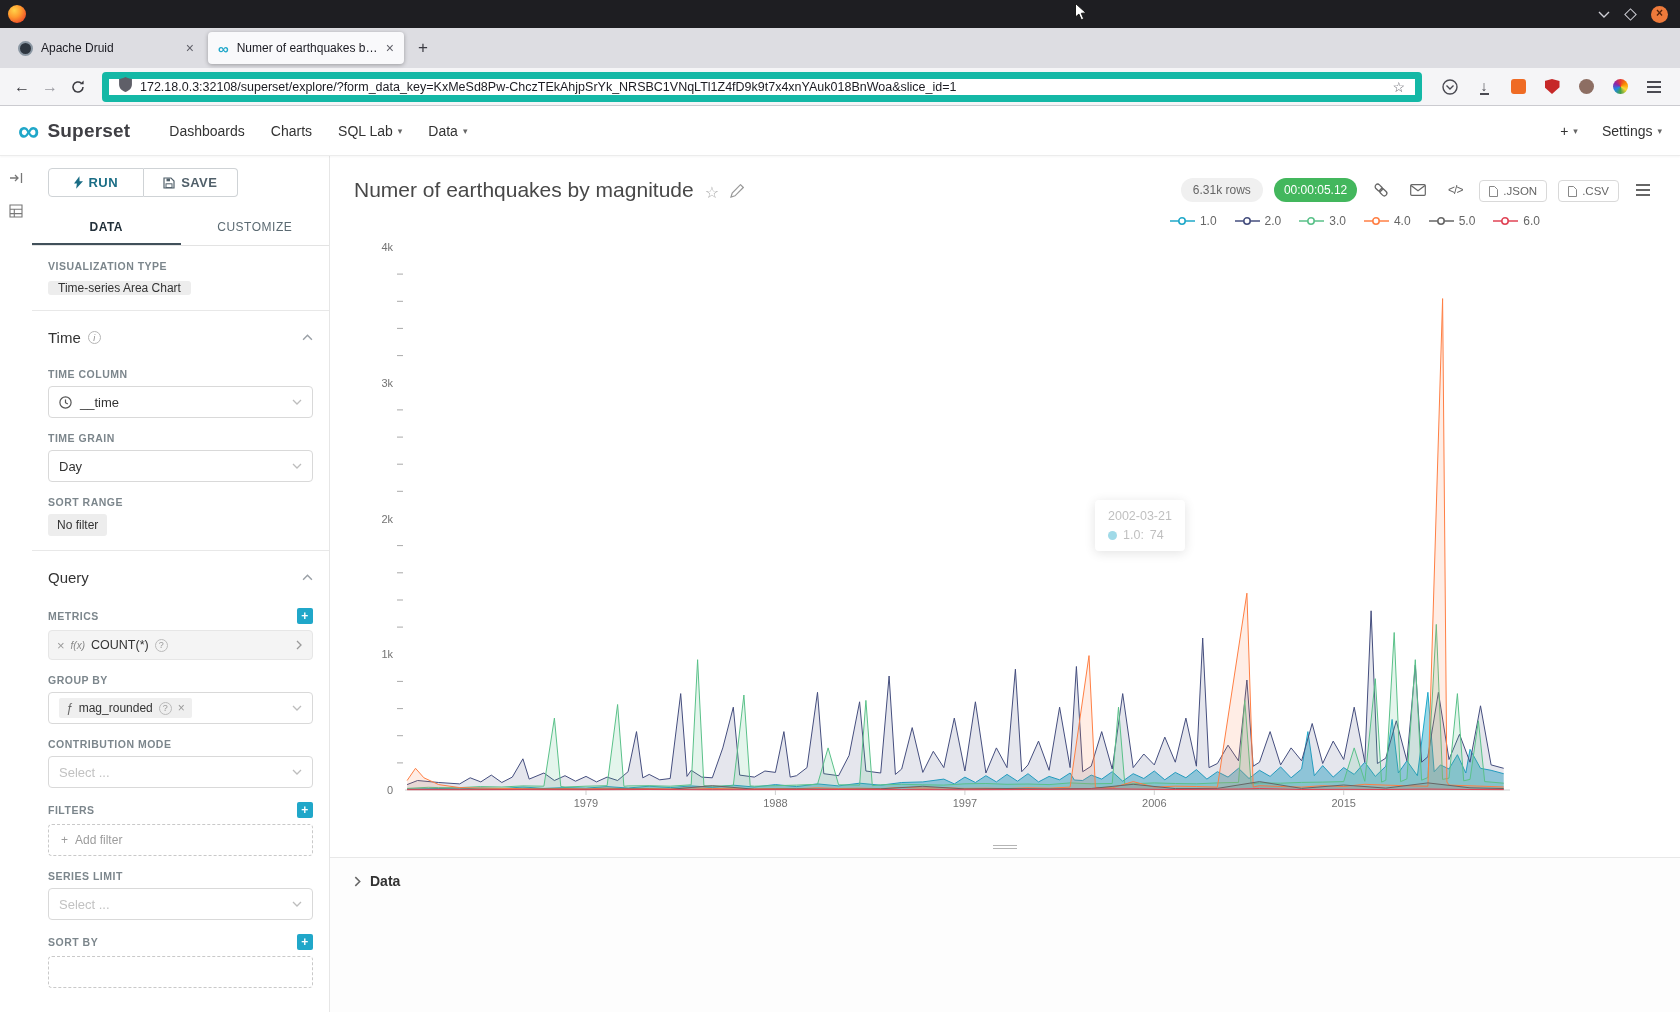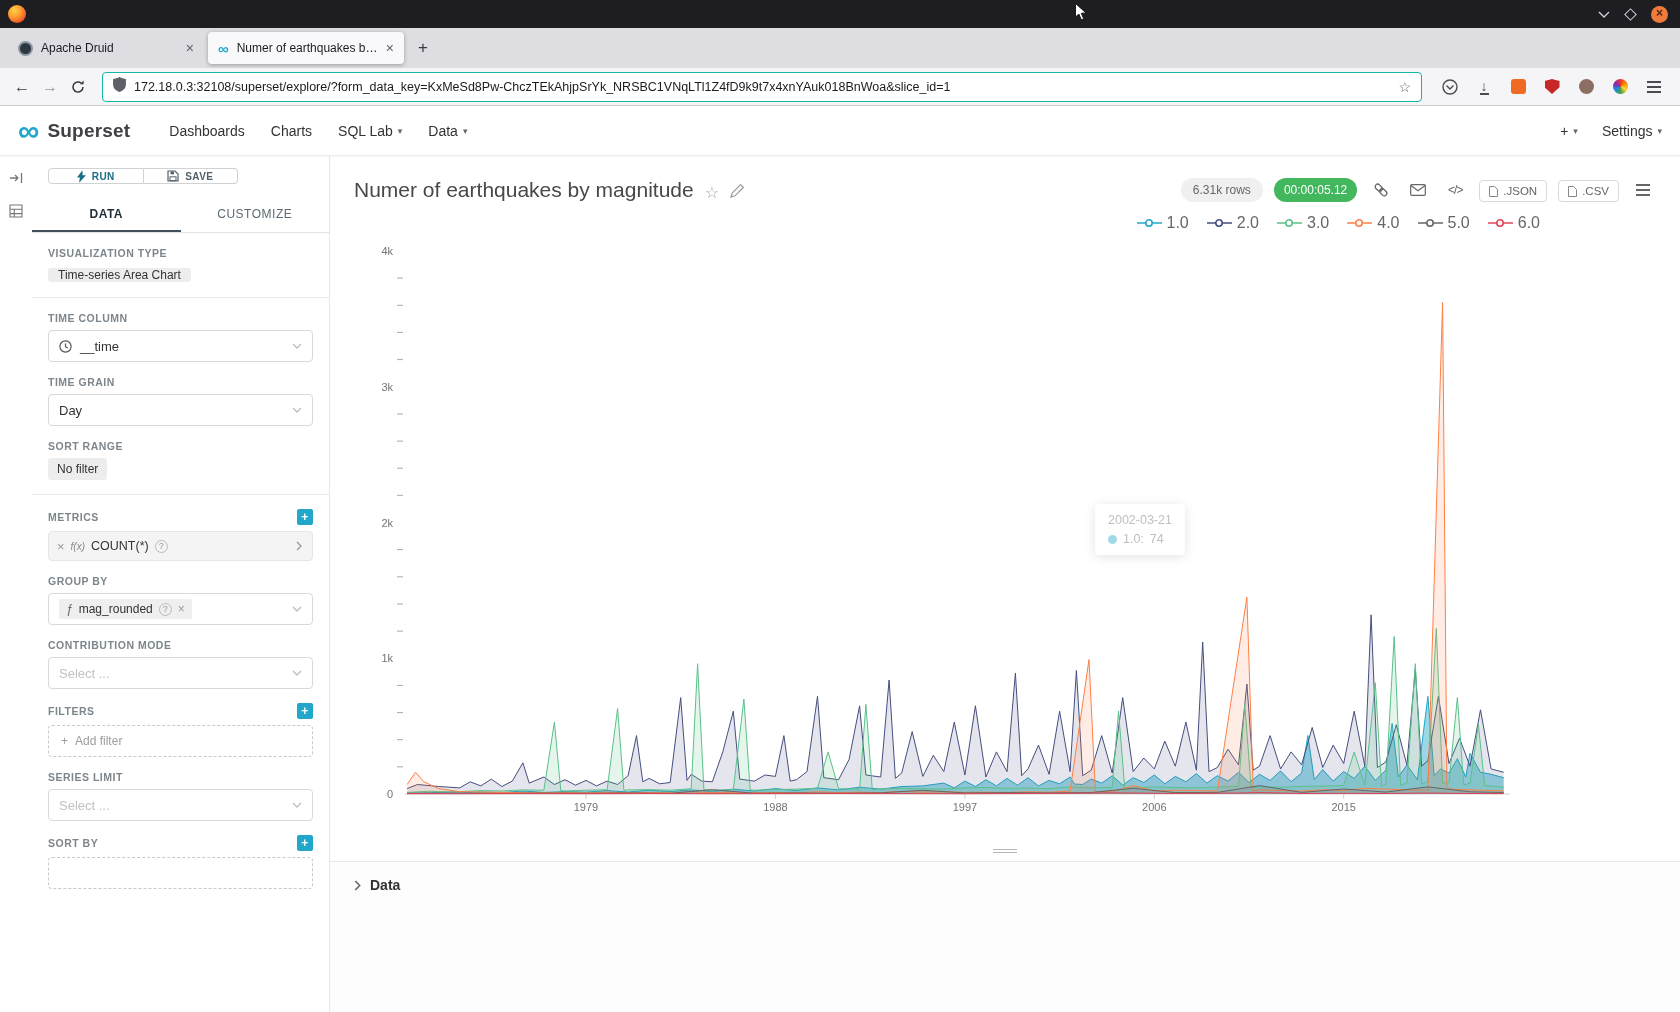--- a/index.html
+++ b/index.html
@@ -24,21 +24,21 @@
   .tab-close { color:#5f5f68; font-size:14px; }
   .favicon-druid { width:15px; height:15px; border-radius:50%; background:#2e3640; border:2px solid #8b97a3; flex:none; }
   .favicon-superset { color:#20A7C9; font-weight:bold; font-size:15px; line-height:1; flex:none; }
   .newtab-btn { width:26px; height:26px; display:flex; align-items:center; justify-content:center; font-size:17px;
                 color:#3a3a42; border-radius:4px; margin-left:4px; }
 
   .toolbar { height:38px; background:#f5f5f7; border-bottom:1px solid #cbcbd0; display:flex; align-items:center; padding:0 8px; }
   .nav-btn { width:28px; height:28px; display:flex; align-items:center; justify-content:center; font-size:16px;
              color:#3a3a40; border-radius:4px; }
   .nav-btn.dim { color:#9a9aa1; }
-  .urlbar { flex:1; height:30px; background:#ffffff; border:1px solid #14b8a6; border-radius:4px; display:flex;
+  .urlbar { flex:1; height:30px; background:#ffffff; border:7px solid #14b8a6; border-radius:4px; display:flex;
             align-items:center; padding:0 10px; gap:8px; margin:0 10px; }
   .url-input { flex:1; border:none; outline:none; background:transparent; font-size:12.5px; color:#1b1b21;
                font-family:"Liberation Sans",sans-serif; }
   .url-star { color:#5f5f68; font-size:14px; }
   .tb-icons { display:flex; align-items:center; gap:10px; padding:0 6px; }
   .tb-icon { width:24px; height:24px; display:flex; align-items:center; justify-content:center; color:#4a4a52; }
   .dl-arrow { font-size:14px; color:#4a4a52; border-bottom:2px solid #4a4a52; line-height:14px; padding:0 1px; }
   .ext-pb { width:15px; height:15px; border-radius:3px; background:#ef6b24; }
   .ext-ublock { width:15px; height:15px; background:#c62828;
                 clip-path:polygon(50% 0, 100% 14%, 100% 55%, 50% 100%, 0 55%, 0 14%); }
@@ -60,22 +60,22 @@
   .header-right .nav-item { margin:0; }
 
   
   .content { display:flex; height:856px; }
   .icon-strip { width:32px; padding-top:14px; display:flex; flex-direction:column; align-items:center; gap:16px; flex:none; }
   .panel { width:298px; flex:none; border-right:1px solid #e6e6e6; padding:12px 16px 0; overflow:hidden; }
   .main { flex:1; display:flex; flex-direction:column; overflow:hidden; }
 
   
   .run-save { display:flex; width:190px; margin-bottom:12px; }
-  .btn-run, .btn-save { flex:1; height:16px; border:1px solid #cfd3d6; background:#fff; display:flex; align-items:center;
-                        justify-content:center; gap:6px; font-size:10px; font-weight:bold; letter-spacing:.4px; }
+  .btn-run, .btn-save { flex:1; height:29px; border:1px solid #cfd3d6; background:#fff; display:flex; align-items:center;
+                        justify-content:center; gap:6px; font-size:13px; font-weight:bold; letter-spacing:.4px; }
   .btn-run { border-radius:4px 0 0 4px; color:#1a6d85; }
   .btn-save { border-radius:0 4px 4px 0; border-left:none; color:#51606a; }
   .panel-tabs { display:flex; margin:0 -16px; border-bottom:1px solid #e3e3e3; }
   .panel-tab { flex:1; text-align:center; padding:11px 0 9px; font-size:12px; color:#5b6a72; letter-spacing:.5px; }
   .panel-tab.active { color:#22303a; font-weight:bold; border-bottom:2px solid #41505a; }
   .section-header { display:flex; align-items:center; gap:7px; font-size:15px; color:#333; padding:18px 0 8px; }
   .section-header .chev-wrap { margin-left:auto; color:#9aa0a6; }
   .divider { height:1px; background:#e8e8e8; margin:14px -16px 0; }
   .ctl-label { font-size:10.5px; font-weight:bold; color:#7c868c; letter-spacing:.5px; margin:14px 0 6px;
                display:flex; align-items:center; }
@@ -109,21 +109,21 @@
   .title-star { color:#a8a8a8; font-size:16px; }
   .badge-rows { background:#f0f0f0; color:#666; font-size:12px; padding:5px 12px; border-radius:12px; margin-left:auto; }
   .badge-timer { background:#43b75d; color:#fff; font-size:12px; padding:5px 10px; border-radius:12px; }
   .icon-btn { color:#666; width:26px; height:24px; display:flex; align-items:center; justify-content:center; font-size:13px; }
   .code-glyph { font-size:12px; letter-spacing:-1px; color:#666; }
   .file-btn { border:1px solid #d9d9d9; border-radius:4px; padding:4px 9px; font-size:11.5px; color:#666;
               display:flex; align-items:center; gap:5px; }
   .menu-lines { display:flex; flex-direction:column; gap:3px; }
   .menu-lines span { width:14px; height:2px; background:#666; }
   .legend { display:flex; justify-content:flex-end; align-items:center; gap:18px; padding:8px 140px 0 0;
-            font-size:16px; color:#666; }
+            font-size:12px; color:#666; }
   .legend-item { display:flex; align-items:center; gap:5px; }
   .chart-wrap { position:relative; height:565px; margin:14px 166px 0 20px; }
   .chart-wrap svg.main-svg { width:100%; height:100%; display:block; }
   .tick { font-size:11px; fill:#737373; }
   .echarts-tooltip { position:absolute; left:745px; top:258px; background:#fff; border-radius:4px; padding:9px 13px;
                      box-shadow:0 2px 12px rgba(0,0,0,.28); opacity:.42; font-size:12.5px; color:#696969; pointer-events:none; }
   .tt-row { display:flex; align-items:center; gap:6px; margin-top:5px; }
   .tt-marker { width:9px; height:9px; border-radius:50%; background:#1FA8C9; }
   .resize-row { display:flex; justify-content:center; padding:38px 0 8px; }
   .handle { display:flex; flex-direction:column; gap:2px; }
@@ -283,20 +283,29 @@
     <div class="panel-tabs">
       <div class="panel-tab active">DATA</div>
       <div class="panel-tab">CUSTOMIZE</div>
     </div>
 
     <div class="ctl-label">VISUALIZATION TYPE</div>
     <span class="chip">Time-series Area Chart</span>
 
     <div class="divider"></div>
 
+    <div class="section-header">
+      <span>Time</span>
+      <span class="info-circle">i</span>
+      <span class="chev-wrap rot180">
+        <svg width="11" height="7" viewBox="0 0 10 6">
+            <path d="M1 1l4 4 4-4" fill="none" stroke="currentColor" stroke-width="1.3"></path>
+          </svg>
+      </span>
+    </div>
     <div class="ctl-label">TIME COLUMN</div>
     <div class="select">
       <svg width="13" height="13" viewBox="0 0 13 13">
           <circle cx="6.5" cy="6.5" r="5.6" fill="none" stroke="#555" stroke-width="1.2"></circle>
           <path d="M6.5 3.4v3.3l2.3 1.4" fill="none" stroke="#555" stroke-width="1.2"></path>
         </svg>
       <span>__time</span>
       <span class="chev-wrap">
         <svg width="10" height="6" viewBox="0 0 10 6">
             <path d="M1 1l4 4 4-4" fill="none" stroke="currentColor" stroke-width="1.3"></path>
@@ -310,20 +319,28 @@
         <svg width="10" height="6" viewBox="0 0 10 6">
             <path d="M1 1l4 4 4-4" fill="none" stroke="currentColor" stroke-width="1.3"></path>
           </svg>
       </span>
     </div>
     <div class="ctl-label">SORT RANGE</div>
     <span class="chip small">No filter</span>
 
     <div class="divider"></div>
 
+    <div class="section-header">
+      <span>Query</span>
+      <span class="chev-wrap rot180">
+        <svg width="11" height="7" viewBox="0 0 10 6">
+            <path d="M1 1l4 4 4-4" fill="none" stroke="currentColor" stroke-width="1.3"></path>
+          </svg>
+      </span>
+    </div>
     <div class="ctl-label">
       <span>METRICS</span>
       <span class="add-btn">+</span>
     </div>
     <div class="metric-row">
       <span class="metric-x">×</span>
       <span class="fx">f(x)</span>
       <span>COUNT(*)</span>
       <span class="q-circle">?</span>
       <span class="metric-caret chev-wrap rot-90">

